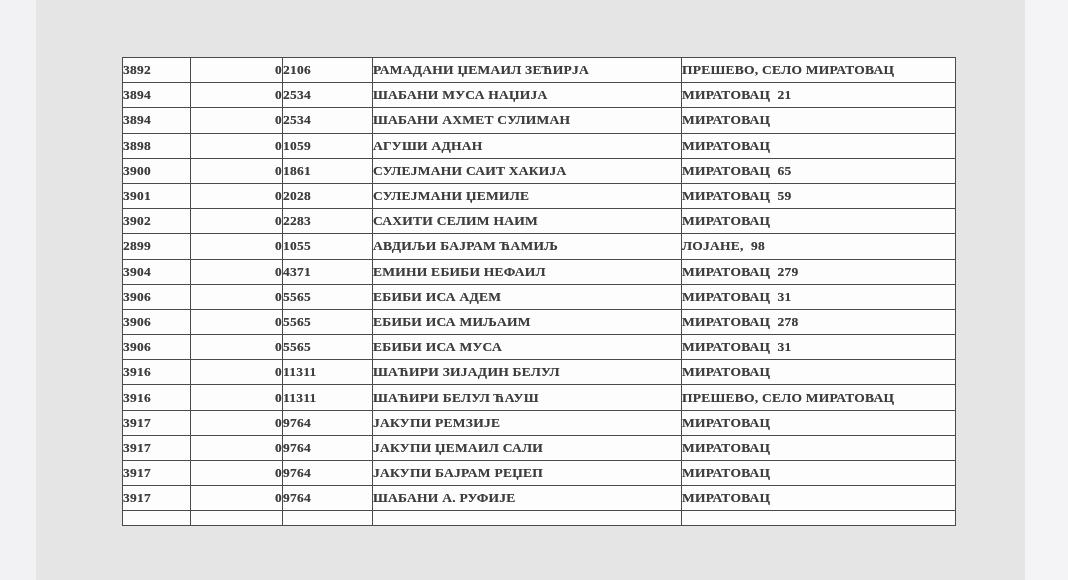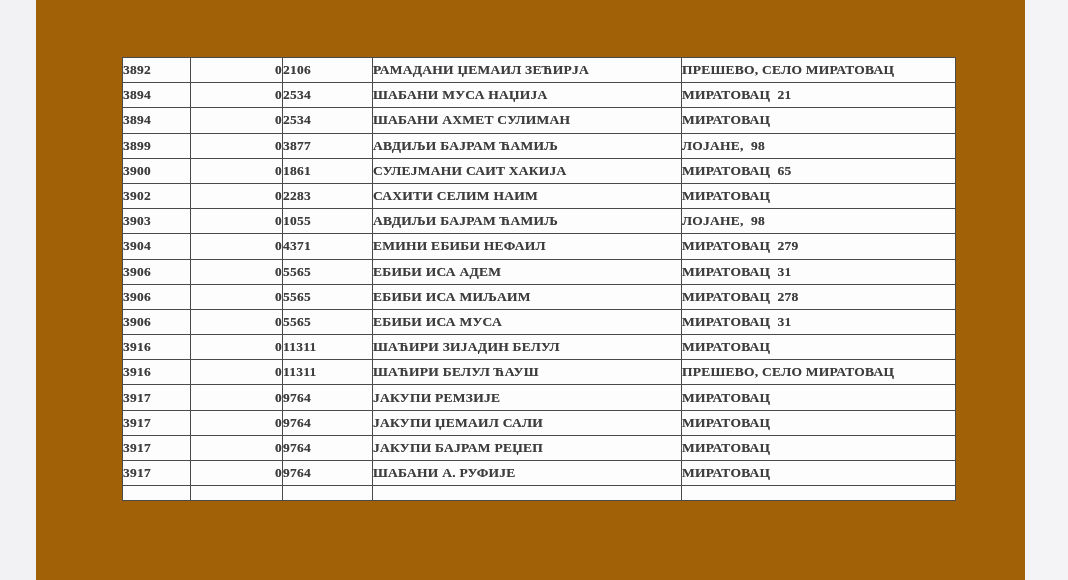--- a/index.html
+++ b/index.html
@@ -5,21 +5,21 @@
   html, body {
     margin: 0; padding: 0;
     width: 1068px; height: 580px;
     overflow: hidden;
     background: #fcfcfd;
     font-family: "Liberation Serif", "DejaVu Serif", serif;
   }
   .page {
     position: relative;
     width: 1068px; height: 580px;
-    background: #a16207;
+    background: #e5e5e5;
   }
   .gutter {
     position: absolute; top: 0; height: 580px;
   }
   .gutter-left  { left: 0; width: 36px;  background: #f2f2f4; }
   .gutter-right { left: 1025px; width: 43px; background: #f4f4f6; }
 
   .table-wrap {
     position: absolute;
     left: 122px; top: 57px;
@@ -86,42 +86,49 @@
     <td class="c-place">МИРАТОВАЦ  21</td>
   </tr>
           <tr>
     <td class="c-serial">3894</td>
     <td class="c-zero">0</td>
     <td class="c-code">2534</td>
     <td class="c-name">ШАБАНИ АХМЕТ СУЛИМАН</td>
     <td class="c-place">МИРАТОВАЦ</td>
   </tr>
           <tr>
-    <td class="c-serial">3899</td>
-    <td class="c-zero">0</td>
-    <td class="c-code">3877</td>
-    <td class="c-name">АВДИЉИ БАЈРАМ ЋАМИЉ</td>
-    <td class="c-place">ЛОЈАНЕ,  98</td>
+    <td class="c-serial">3898</td>
+    <td class="c-zero">0</td>
+    <td class="c-code">1059</td>
+    <td class="c-name">АГУШИ АДНАН</td>
+    <td class="c-place">МИРАТОВАЦ</td>
   </tr>
           <tr>
     <td class="c-serial">3900</td>
     <td class="c-zero">0</td>
     <td class="c-code">1861</td>
     <td class="c-name">СУЛЕЈМАНИ САИТ ХАКИЈА</td>
     <td class="c-place">МИРАТОВАЦ  65</td>
   </tr>
           <tr>
+    <td class="c-serial">3901</td>
+    <td class="c-zero">0</td>
+    <td class="c-code">2028</td>
+    <td class="c-name">СУЛЕЈМАНИ ЏЕМИЛЕ</td>
+    <td class="c-place">МИРАТОВАЦ  59</td>
+  </tr>
+          <tr>
     <td class="c-serial">3902</td>
     <td class="c-zero">0</td>
     <td class="c-code">2283</td>
     <td class="c-name">САХИТИ СЕЛИМ НАИМ</td>
     <td class="c-place">МИРАТОВАЦ</td>
   </tr>
           <tr>
-    <td class="c-serial">3903</td>
+    <td class="c-serial">2899</td>
     <td class="c-zero">0</td>
     <td class="c-code">1055</td>
     <td class="c-name">АВДИЉИ БАЈРАМ ЋАМИЉ</td>
     <td class="c-place">ЛОЈАНЕ,  98</td>
   </tr>
           <tr>
     <td class="c-serial">3904</td>
     <td class="c-zero">0</td>
     <td class="c-code">4371</td>
     <td class="c-name">ЕМИНИ ЕБИБИ НЕФАИЛ</td>

